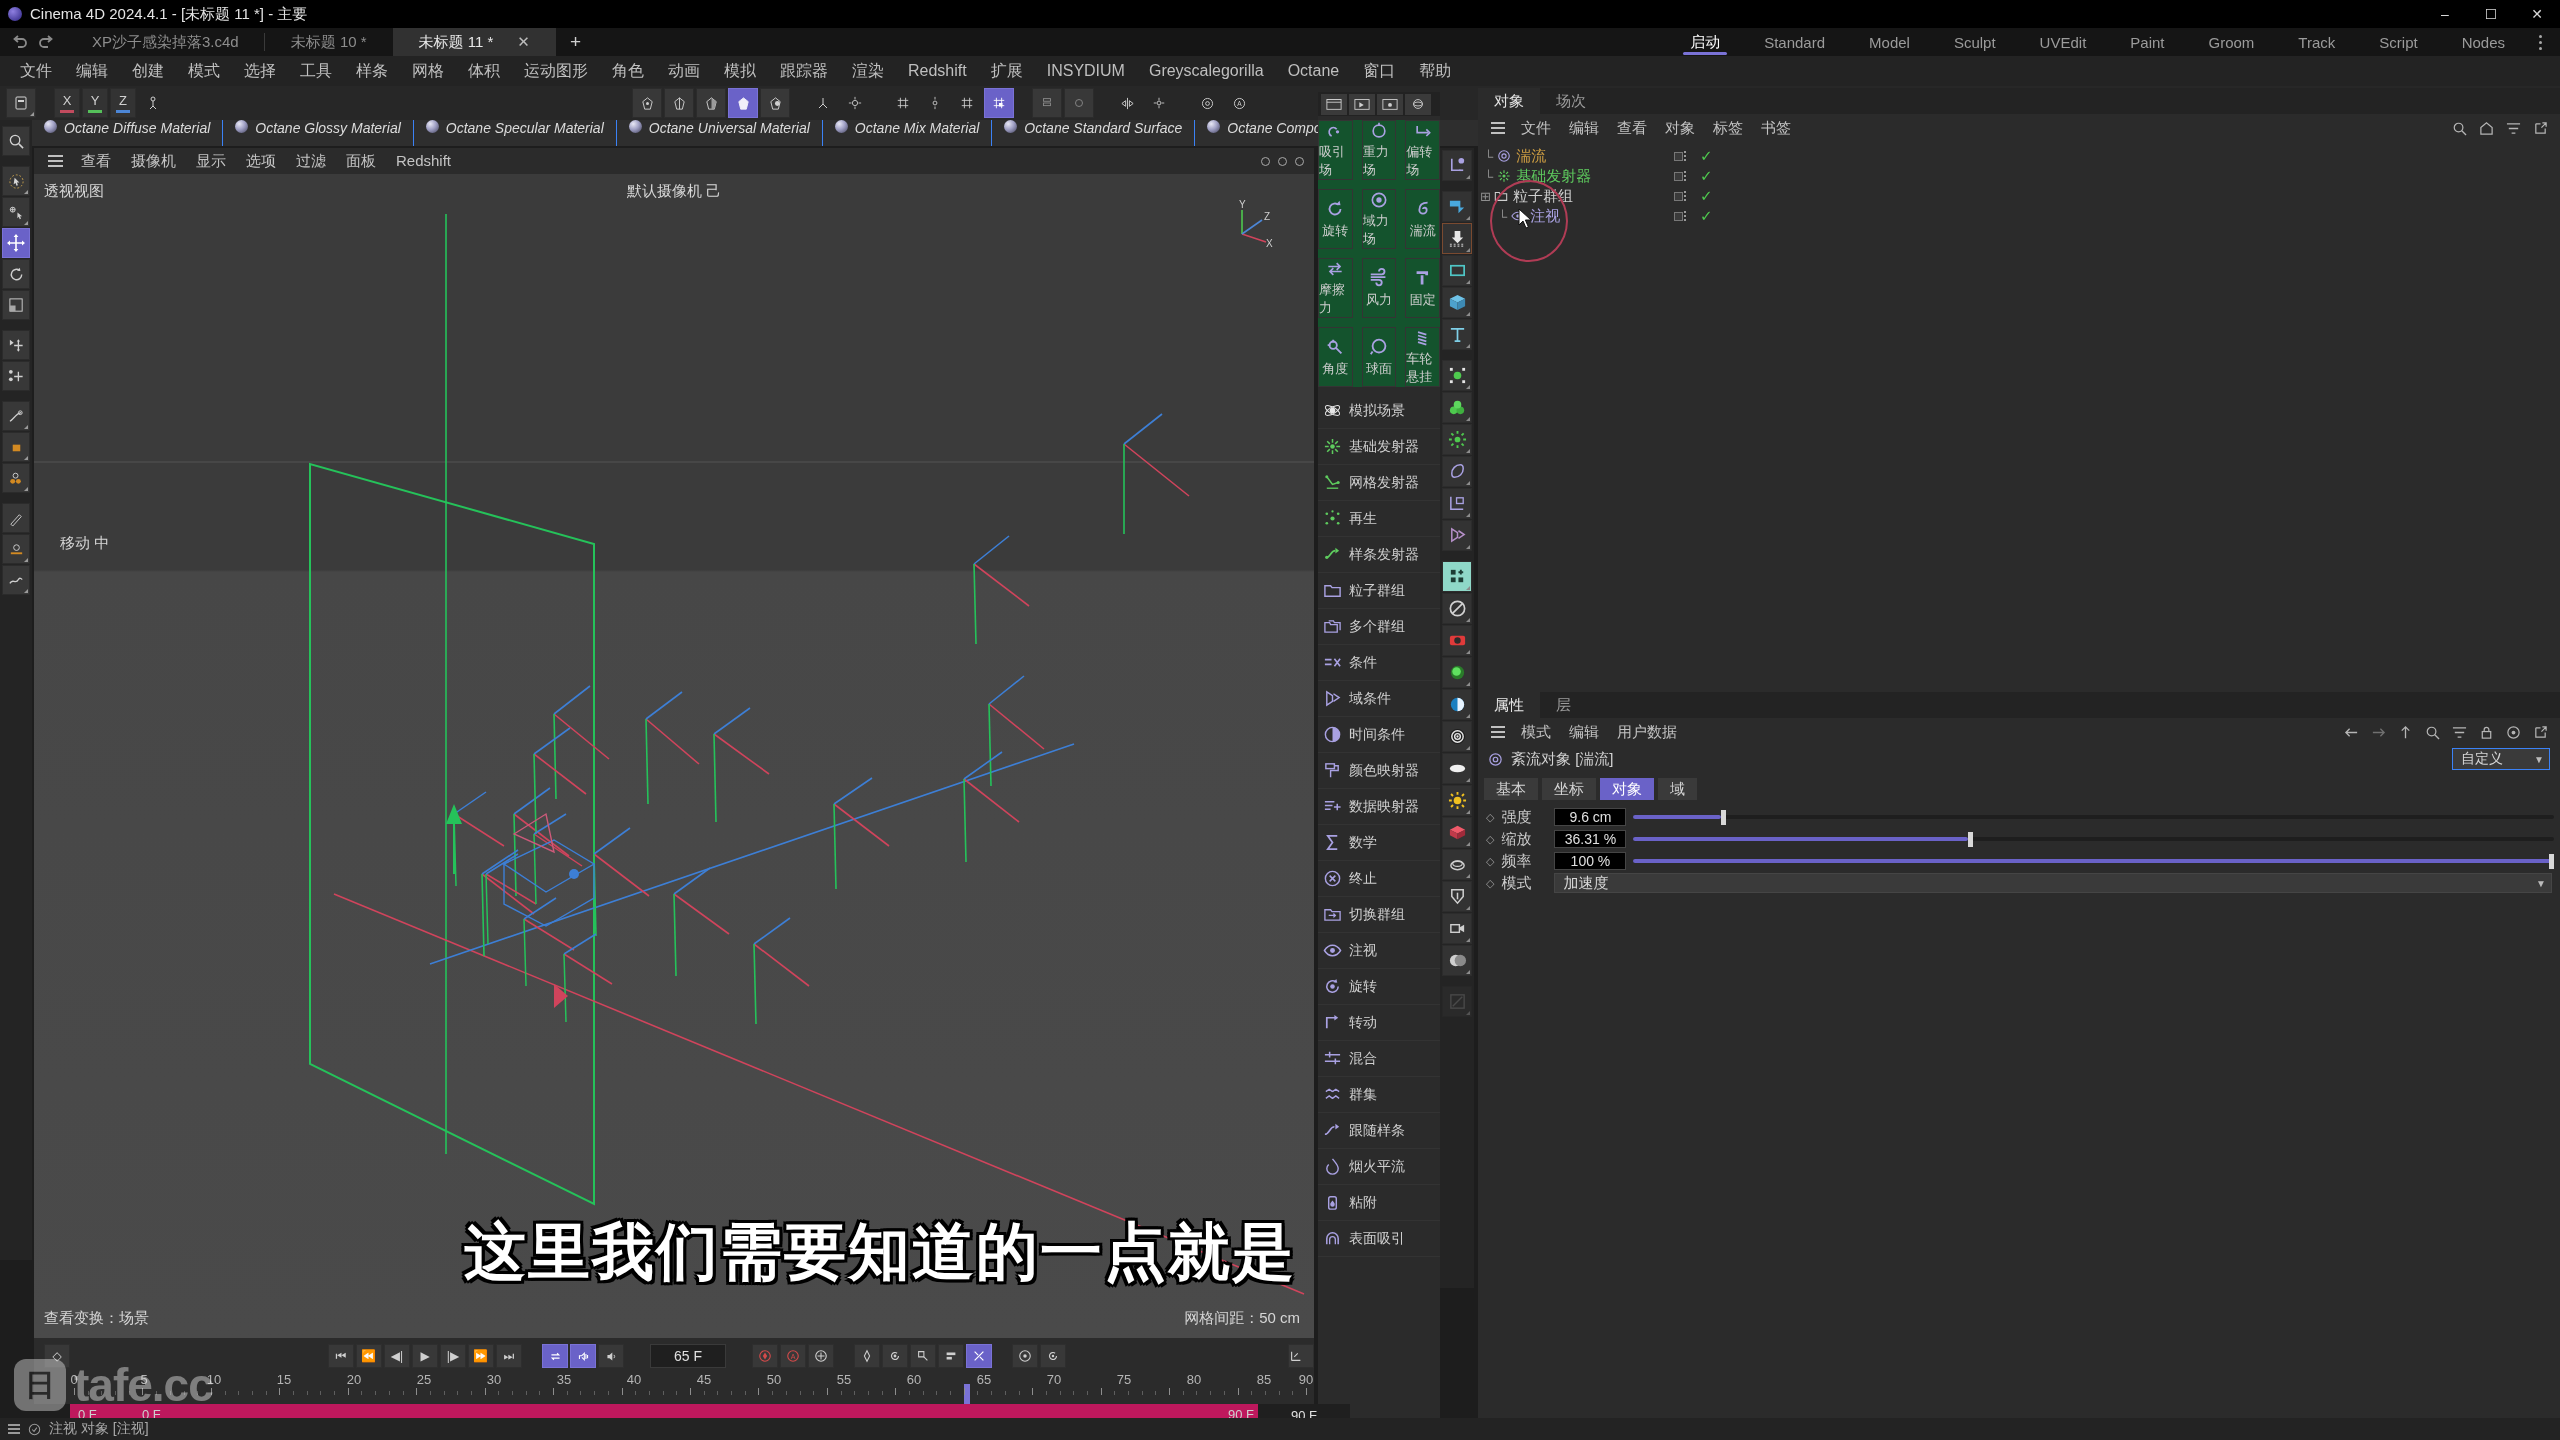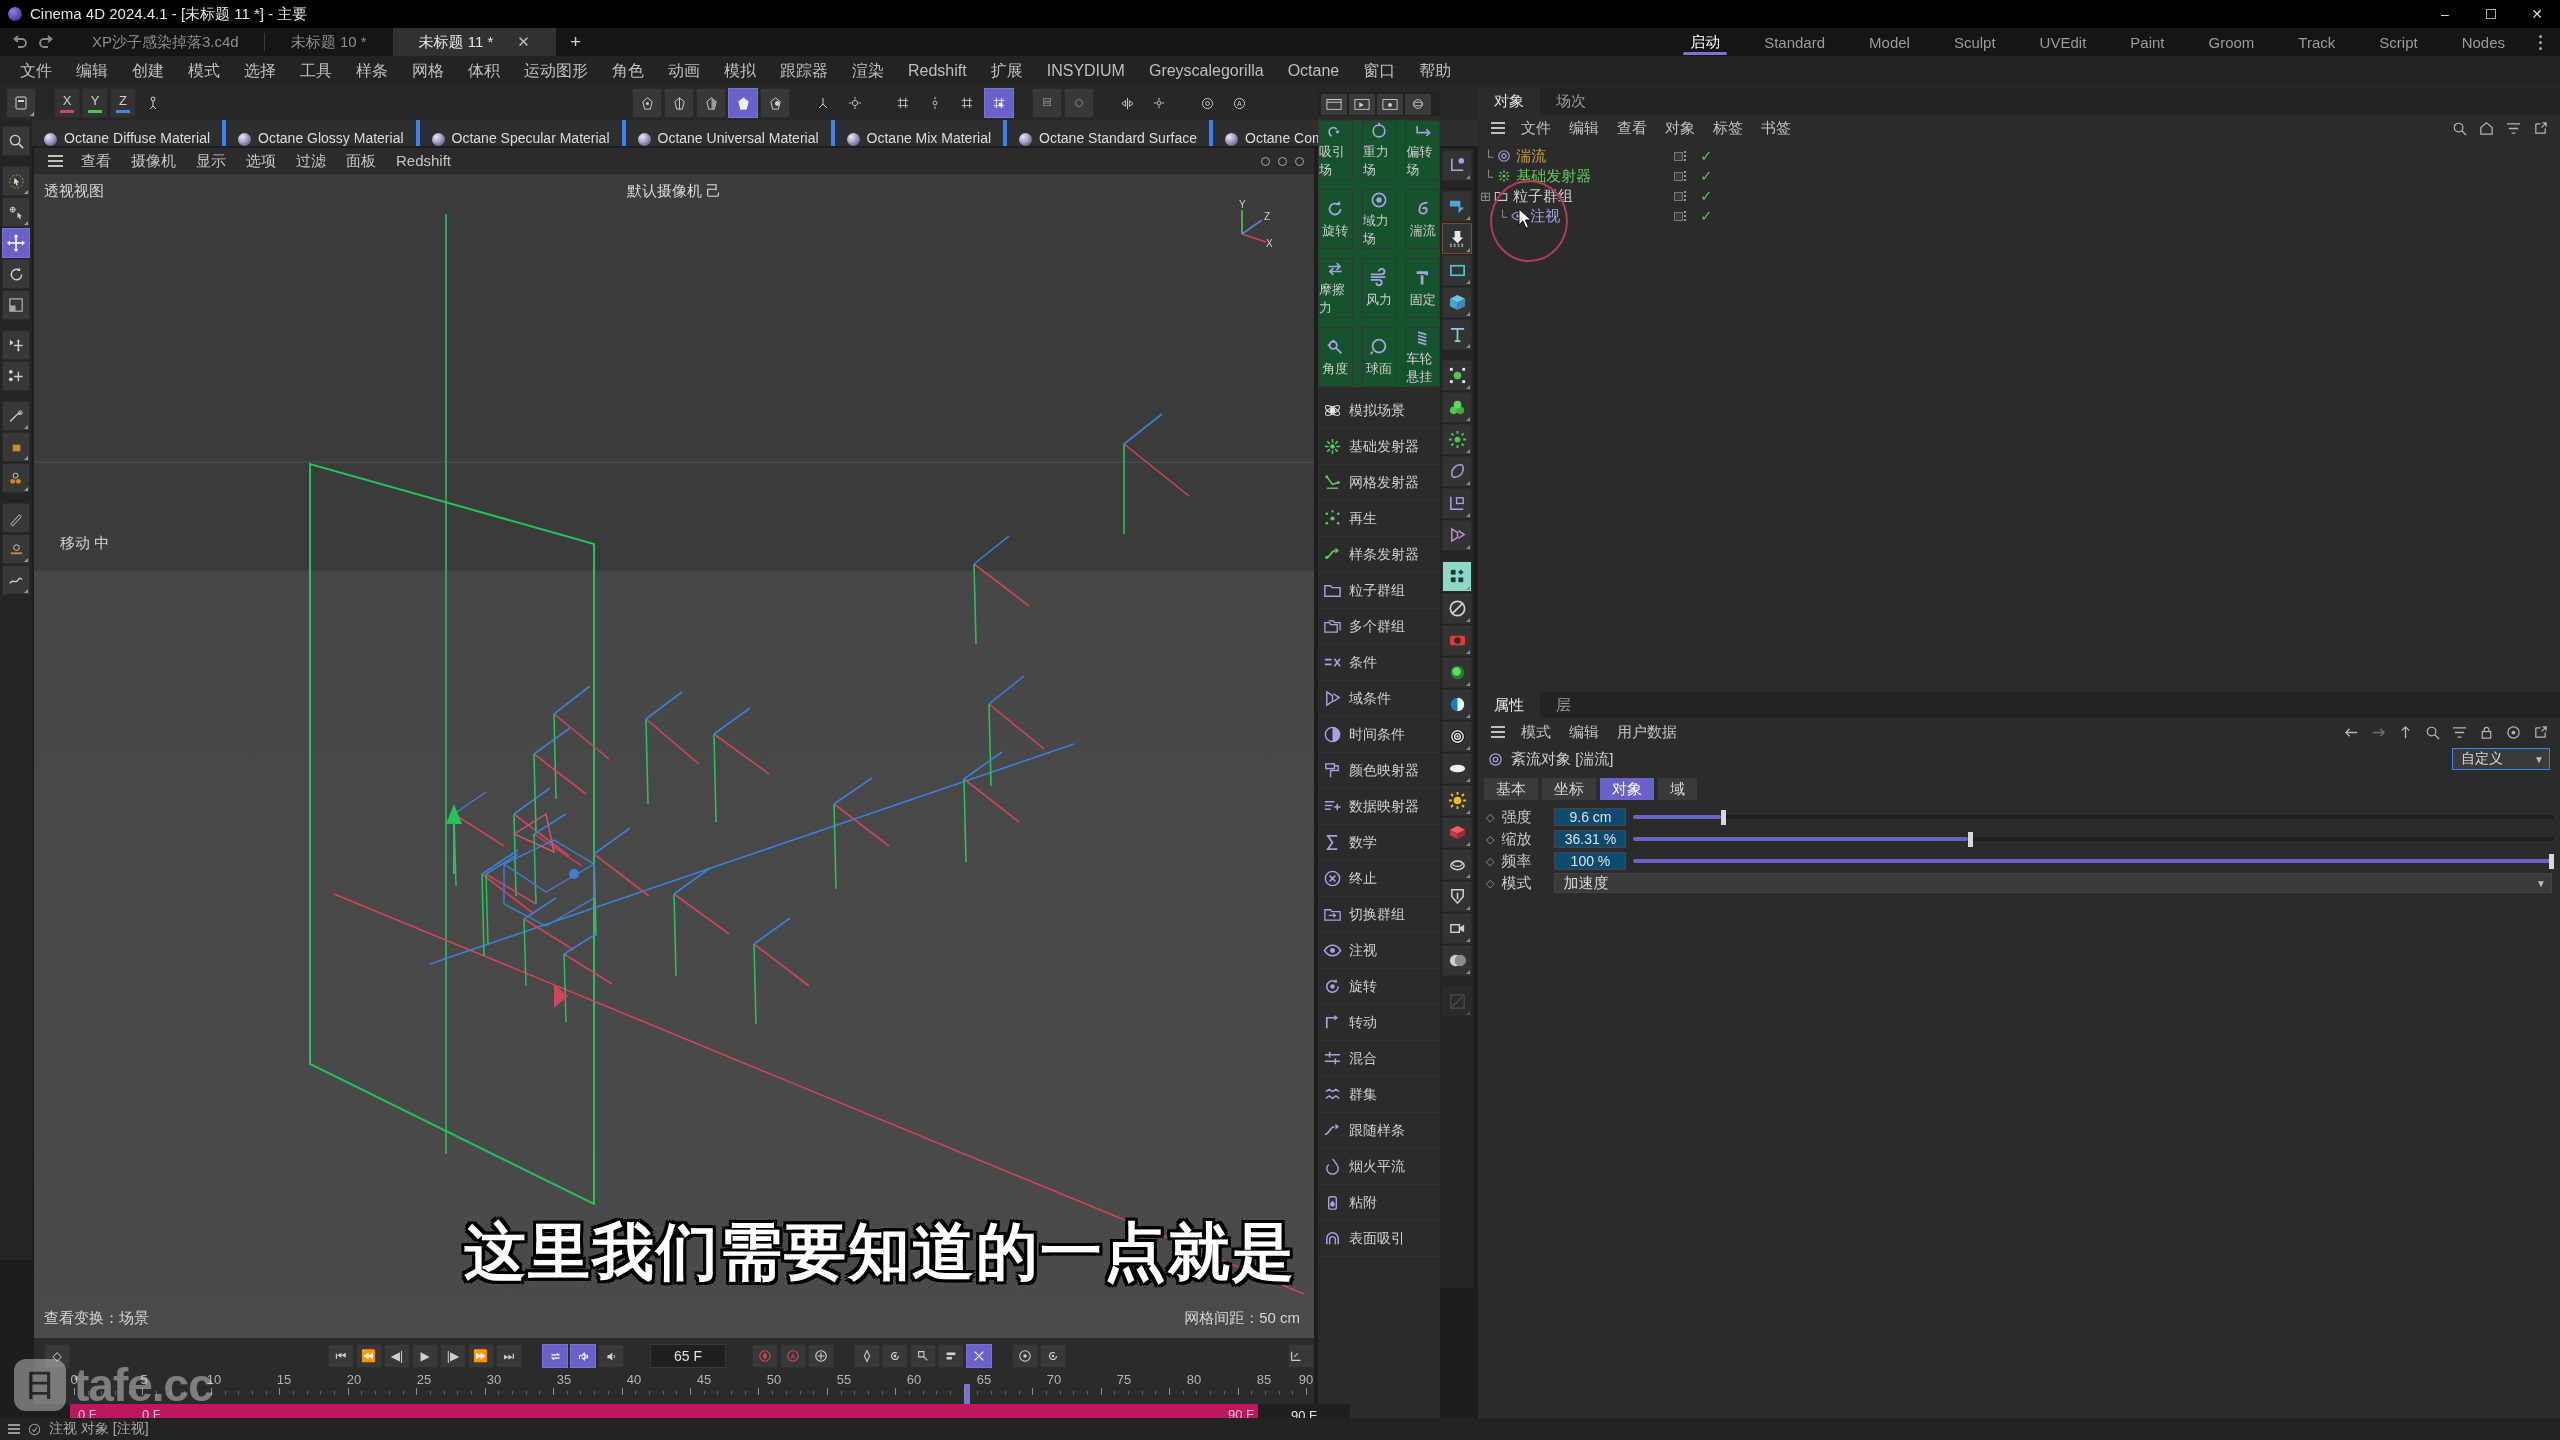--- a/index.html
+++ b/index.html
@@ -82,22 +82,22 @@
   .axisbtn u { display:block; width:14px; height:3px; margin-top:2px; }
   .gap { width:14px; }
   .biggap { width:460px; }
 
   
   .matbar {
     position:absolute; left:32px; top:120px; width:2400px; height:26px;
     background:#2e2e2e; display:flex; align-items:center; gap:0; overflow:hidden;
   }
   .matchip {
-    display:flex; align-items:flex-end; gap:7px; padding:0 12px; height:26px;
-    font-size:14px; color:#dcdcdc; white-space:nowrap; border-right:4px solid #3b82f6;
+    display:flex; align-items:flex-start; gap:7px; padding:0 12px; height:26px;
+    font-size:14px; color:#dcdcdc; white-space:nowrap; border-right:1px solid #3b82f6;font-style:italic;
   }
   .matchip .msphere {
     width:13px; height:13px; border-radius:50%;
     background:radial-gradient(circle at 33% 30%, #e8e8f5 0%, #9f9fc4 45%, #3d3d55 100%);
     flex:0 0 auto;
   }
 
   
   .lefttool {
     position:absolute; left:0; top:120px; width:32px; height:1140px;
@@ -203,21 +203,21 @@
   .attr-preset .arw { margin-left:auto; padding-right:5px; font-size:10px; color:#bbb; }
   .attr-tabrow { display:flex; align-items:center; gap:4px; padding:6px 0 6px 6px; }
   .atab { height:22px; padding:0 12px; display:flex; align-items:center; font-size:15px;
           background:#3a3a3a; color:#d4d4d4; }
   .atab.active { background:#6a62c8; color:#fff; }
   .attr-section { font-size:15px; color:#d8d8d8; padding:4px 0 6px 8px; }
   .prow { display:flex; align-items:center; height:22px; padding-left:8px; gap:7px; }
   .prow .diamond { color:#9a9a9a; font-size:11px; }
   .prow .plabel { font-size:15px; color:#cccccc; width:46px; }
   .prow .pfield {
-    width:72px; height:18px; background:#0c4a6e; border:1px solid #454545;
+    width:72px; height:18px; background:#000000; border:1px solid #454545;
     display:flex; align-items:center; justify-content:center; font-size:14px; color:#e0e0e0;
   }
   .prow .ptrack { flex:1; height:18px; position:relative; display:flex; align-items:center; margin-right:6px; }
   .prow .ptrack .bar { position:absolute; left:0; height:4px; background:#6a62c8; border-radius:2px; }
   .prow .ptrack .knob { position:absolute; width:5px; height:15px; background:#d8d8d8; }
   .prow .ptrack .rail { position:absolute; left:0; right:0; height:4px; background:#1e1e1e; border-radius:2px; }
   .prow .pdrop {
     flex:1; height:20px; background:#3a3a3a; border:1px solid #454545; display:flex; align-items:center;
     font-size:15px; color:#d8d8d8; padding-left:8px; margin-right:8px;
   }

